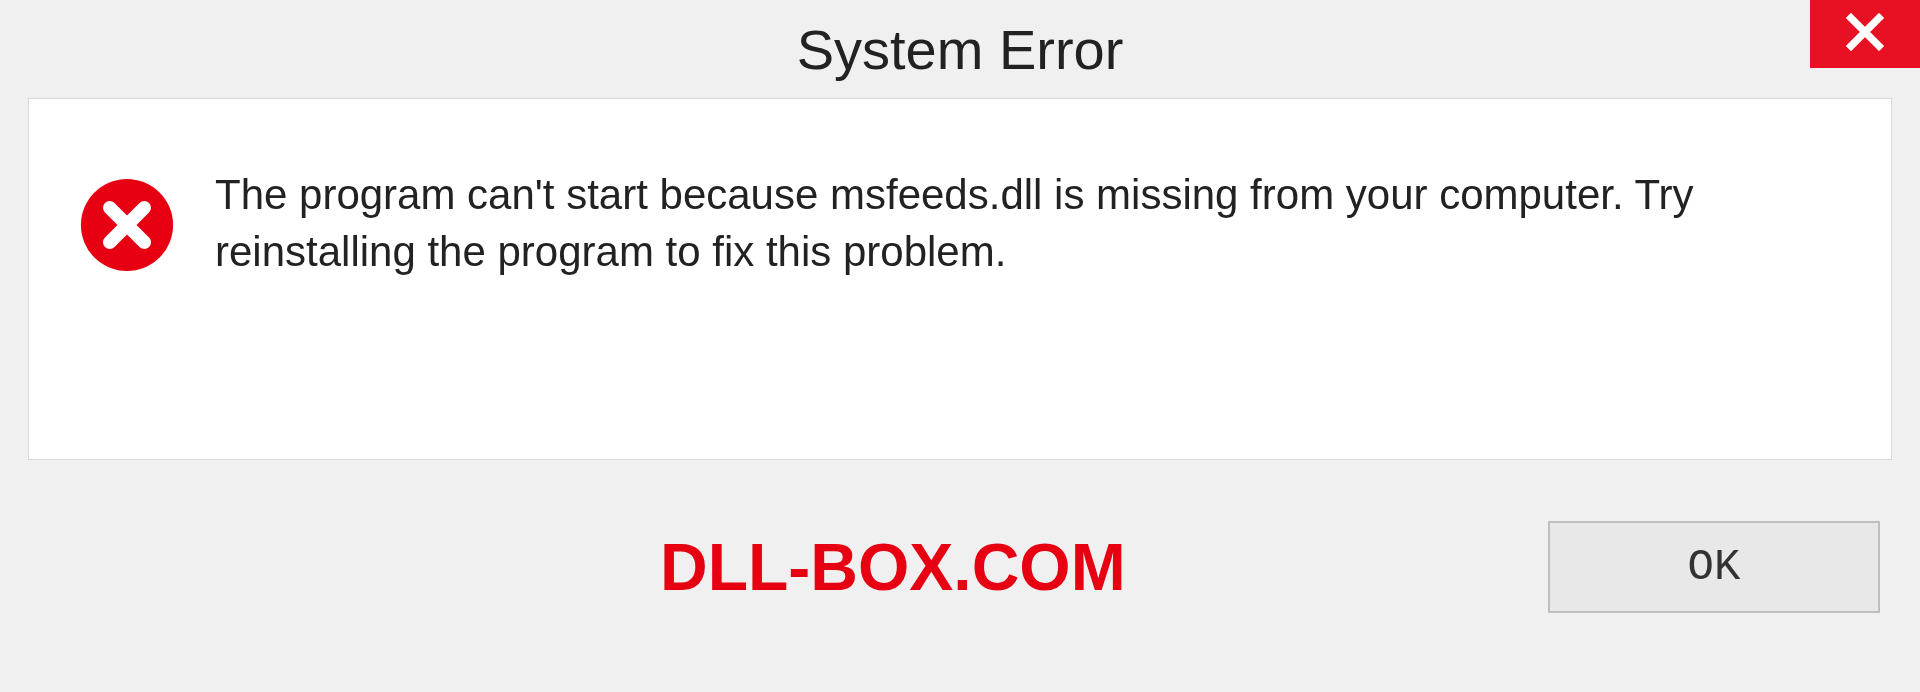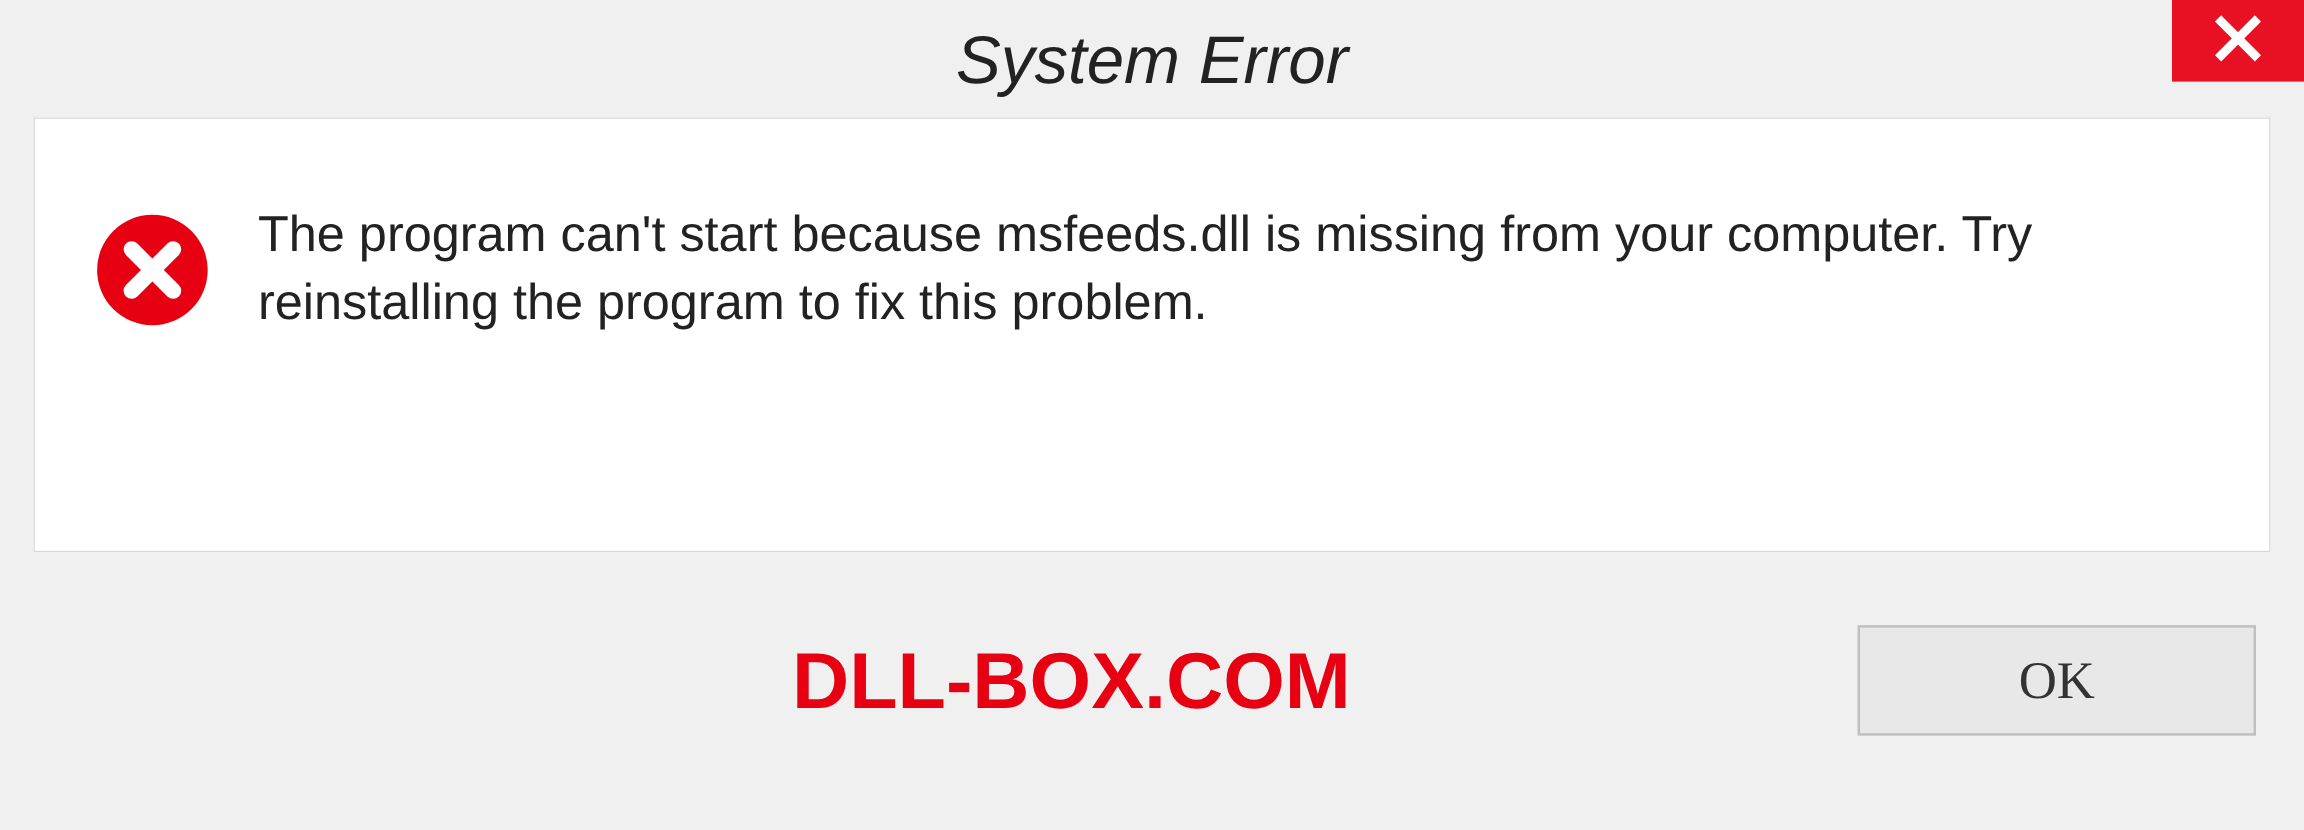--- a/index.html
+++ b/index.html
@@ -25,21 +25,20 @@
       height: 98px;
       display: flex;
       align-items: center;
       justify-content: center;
       position: relative;
     }
     .title-text {
       font-size: 56px;
       font-weight: 400;
       color: #222;
-      font-style: italic;
     }
     .close-button {
       position: absolute;
       top: 0;
       right: 0;
       width: 110px;
       height: 68px;
       background: #e81123;
       display: flex;
       align-items: center;
@@ -100,21 +99,21 @@
       width: 332px;
       height: 92px;
       background: #e8e8e8;
       border: 2px solid #bfbfbf;
       font-size: 44px;
       color: #333;
       display: flex;
       align-items: center;
       justify-content: center;
       cursor: pointer;
-      font-family: Liberation Serif, serif;
+      font-family: Liberation Mono, monospace;
     }
   </style>
 </head>
 <body>
 
 <div class="dialog">
 
   <div class="titlebar">
     <span class="title-text">System Error</span>
     <div class="close-button">

